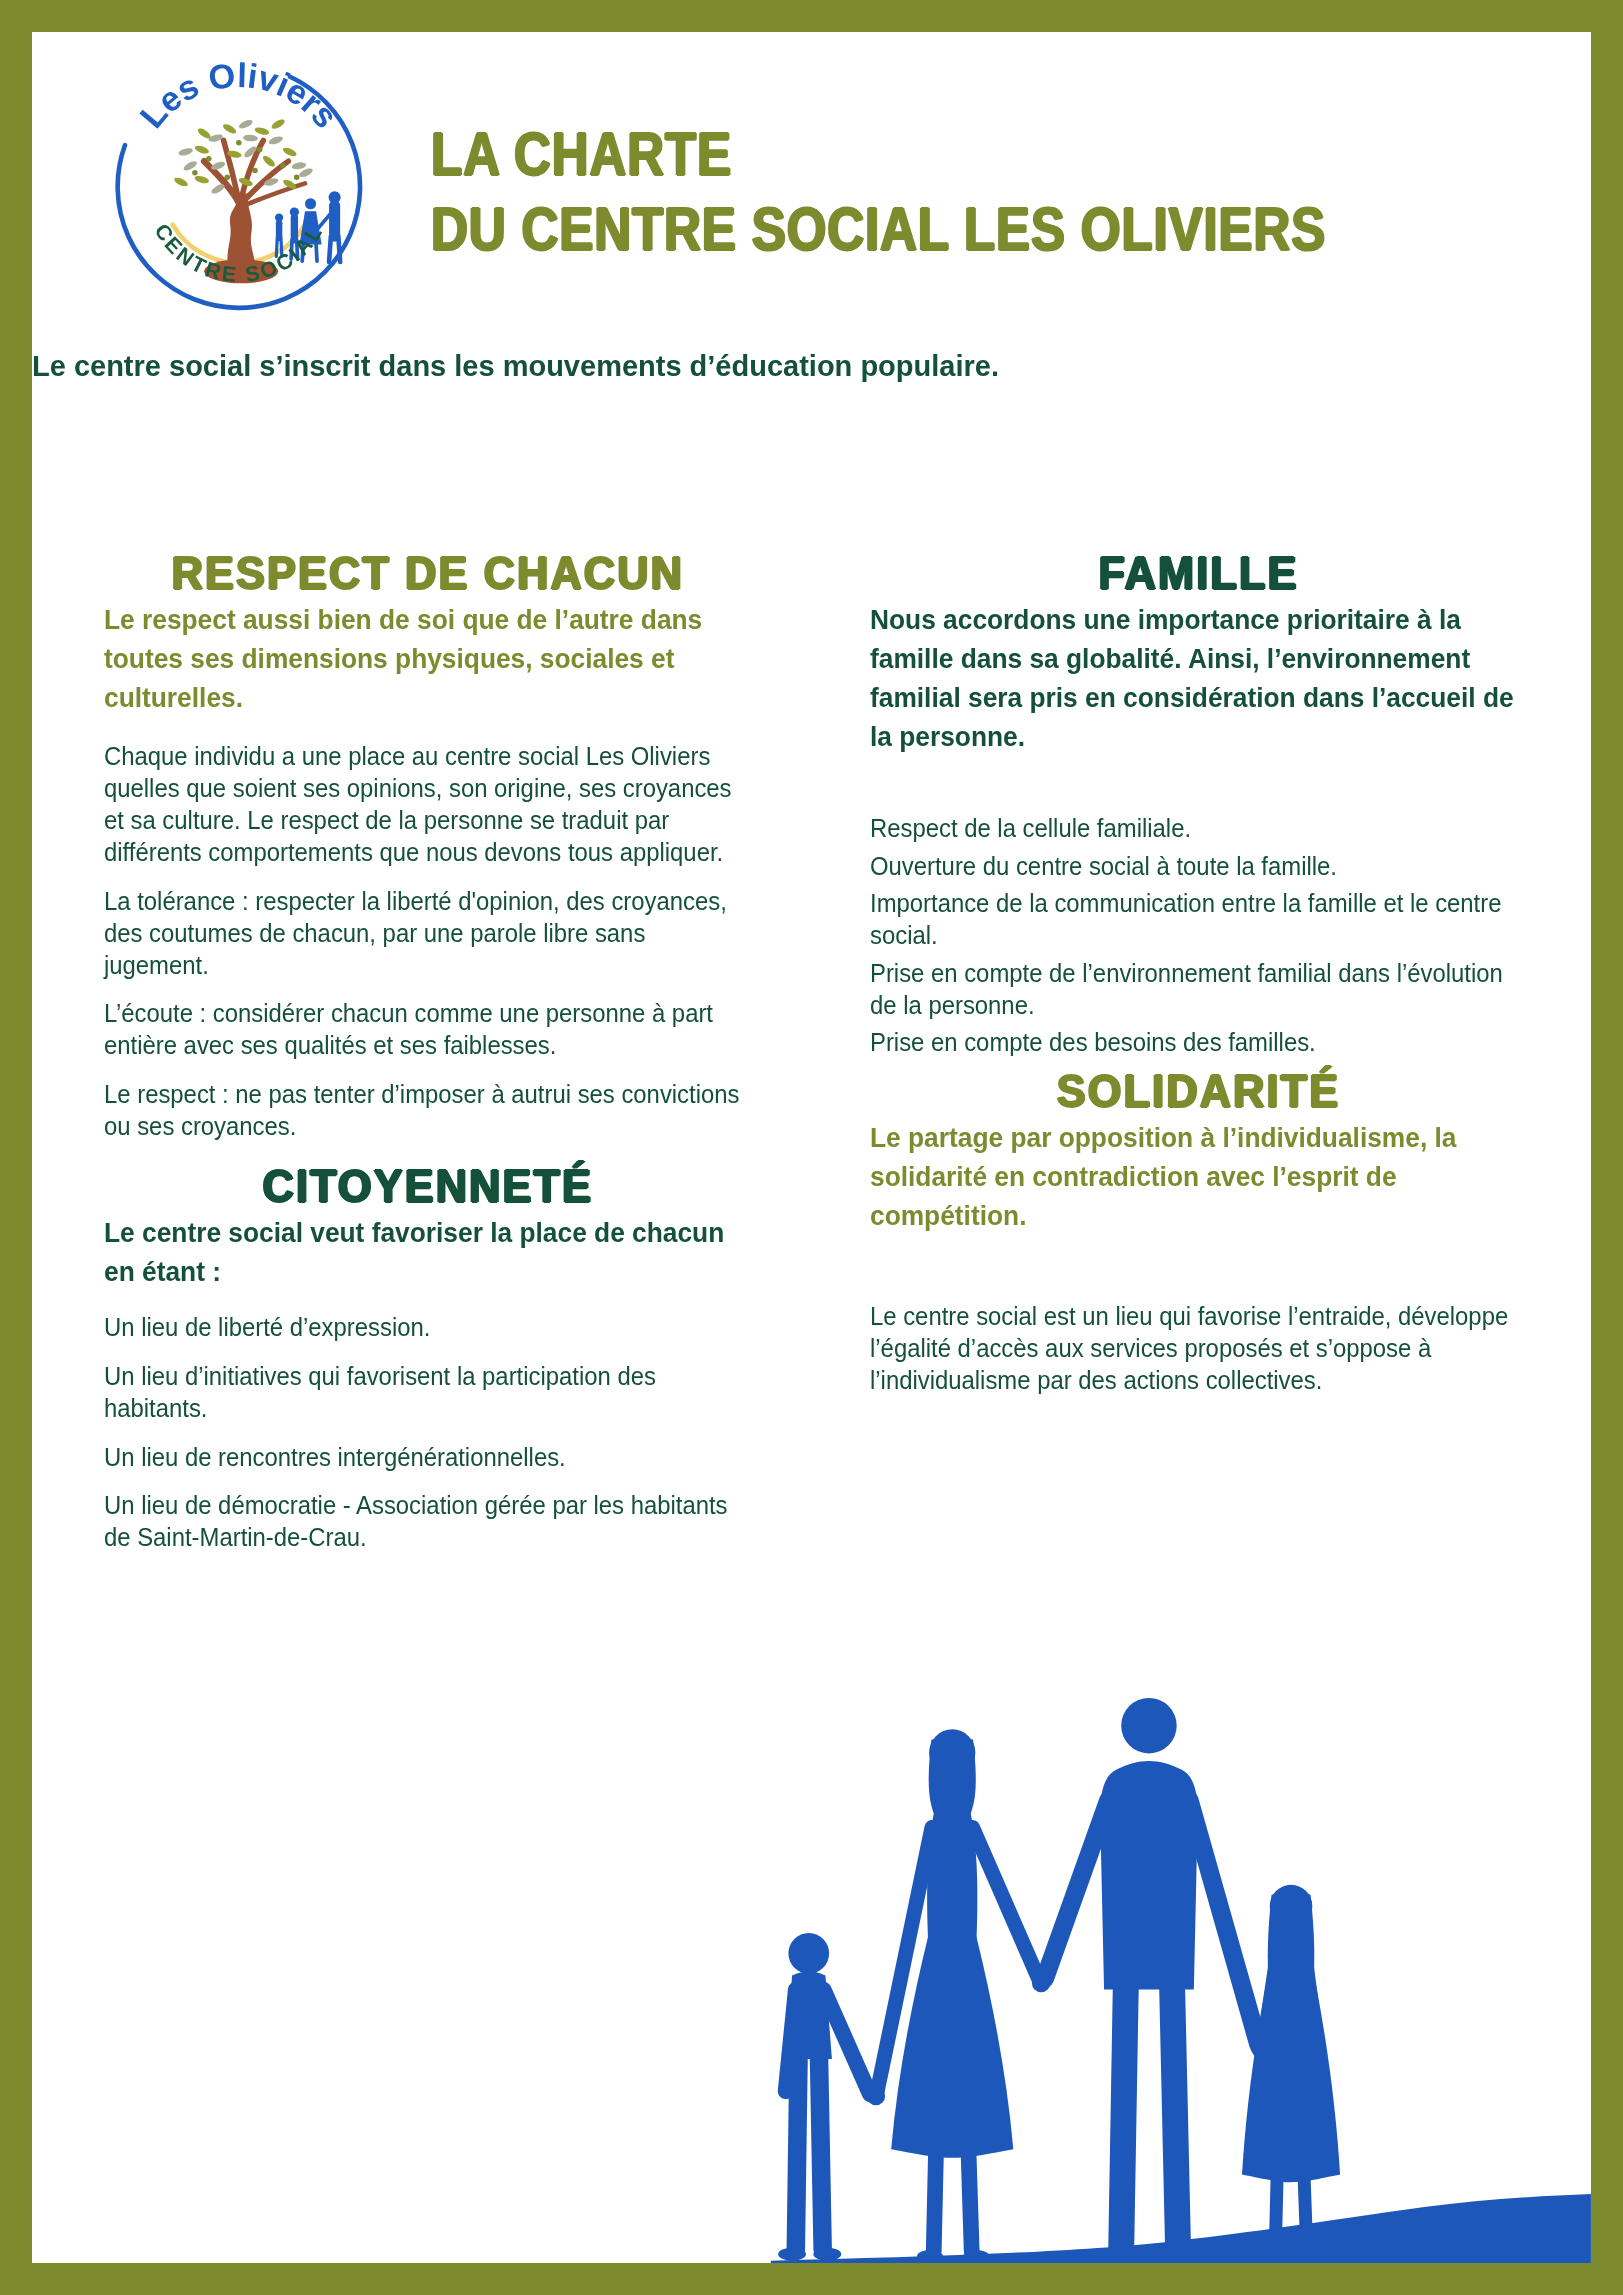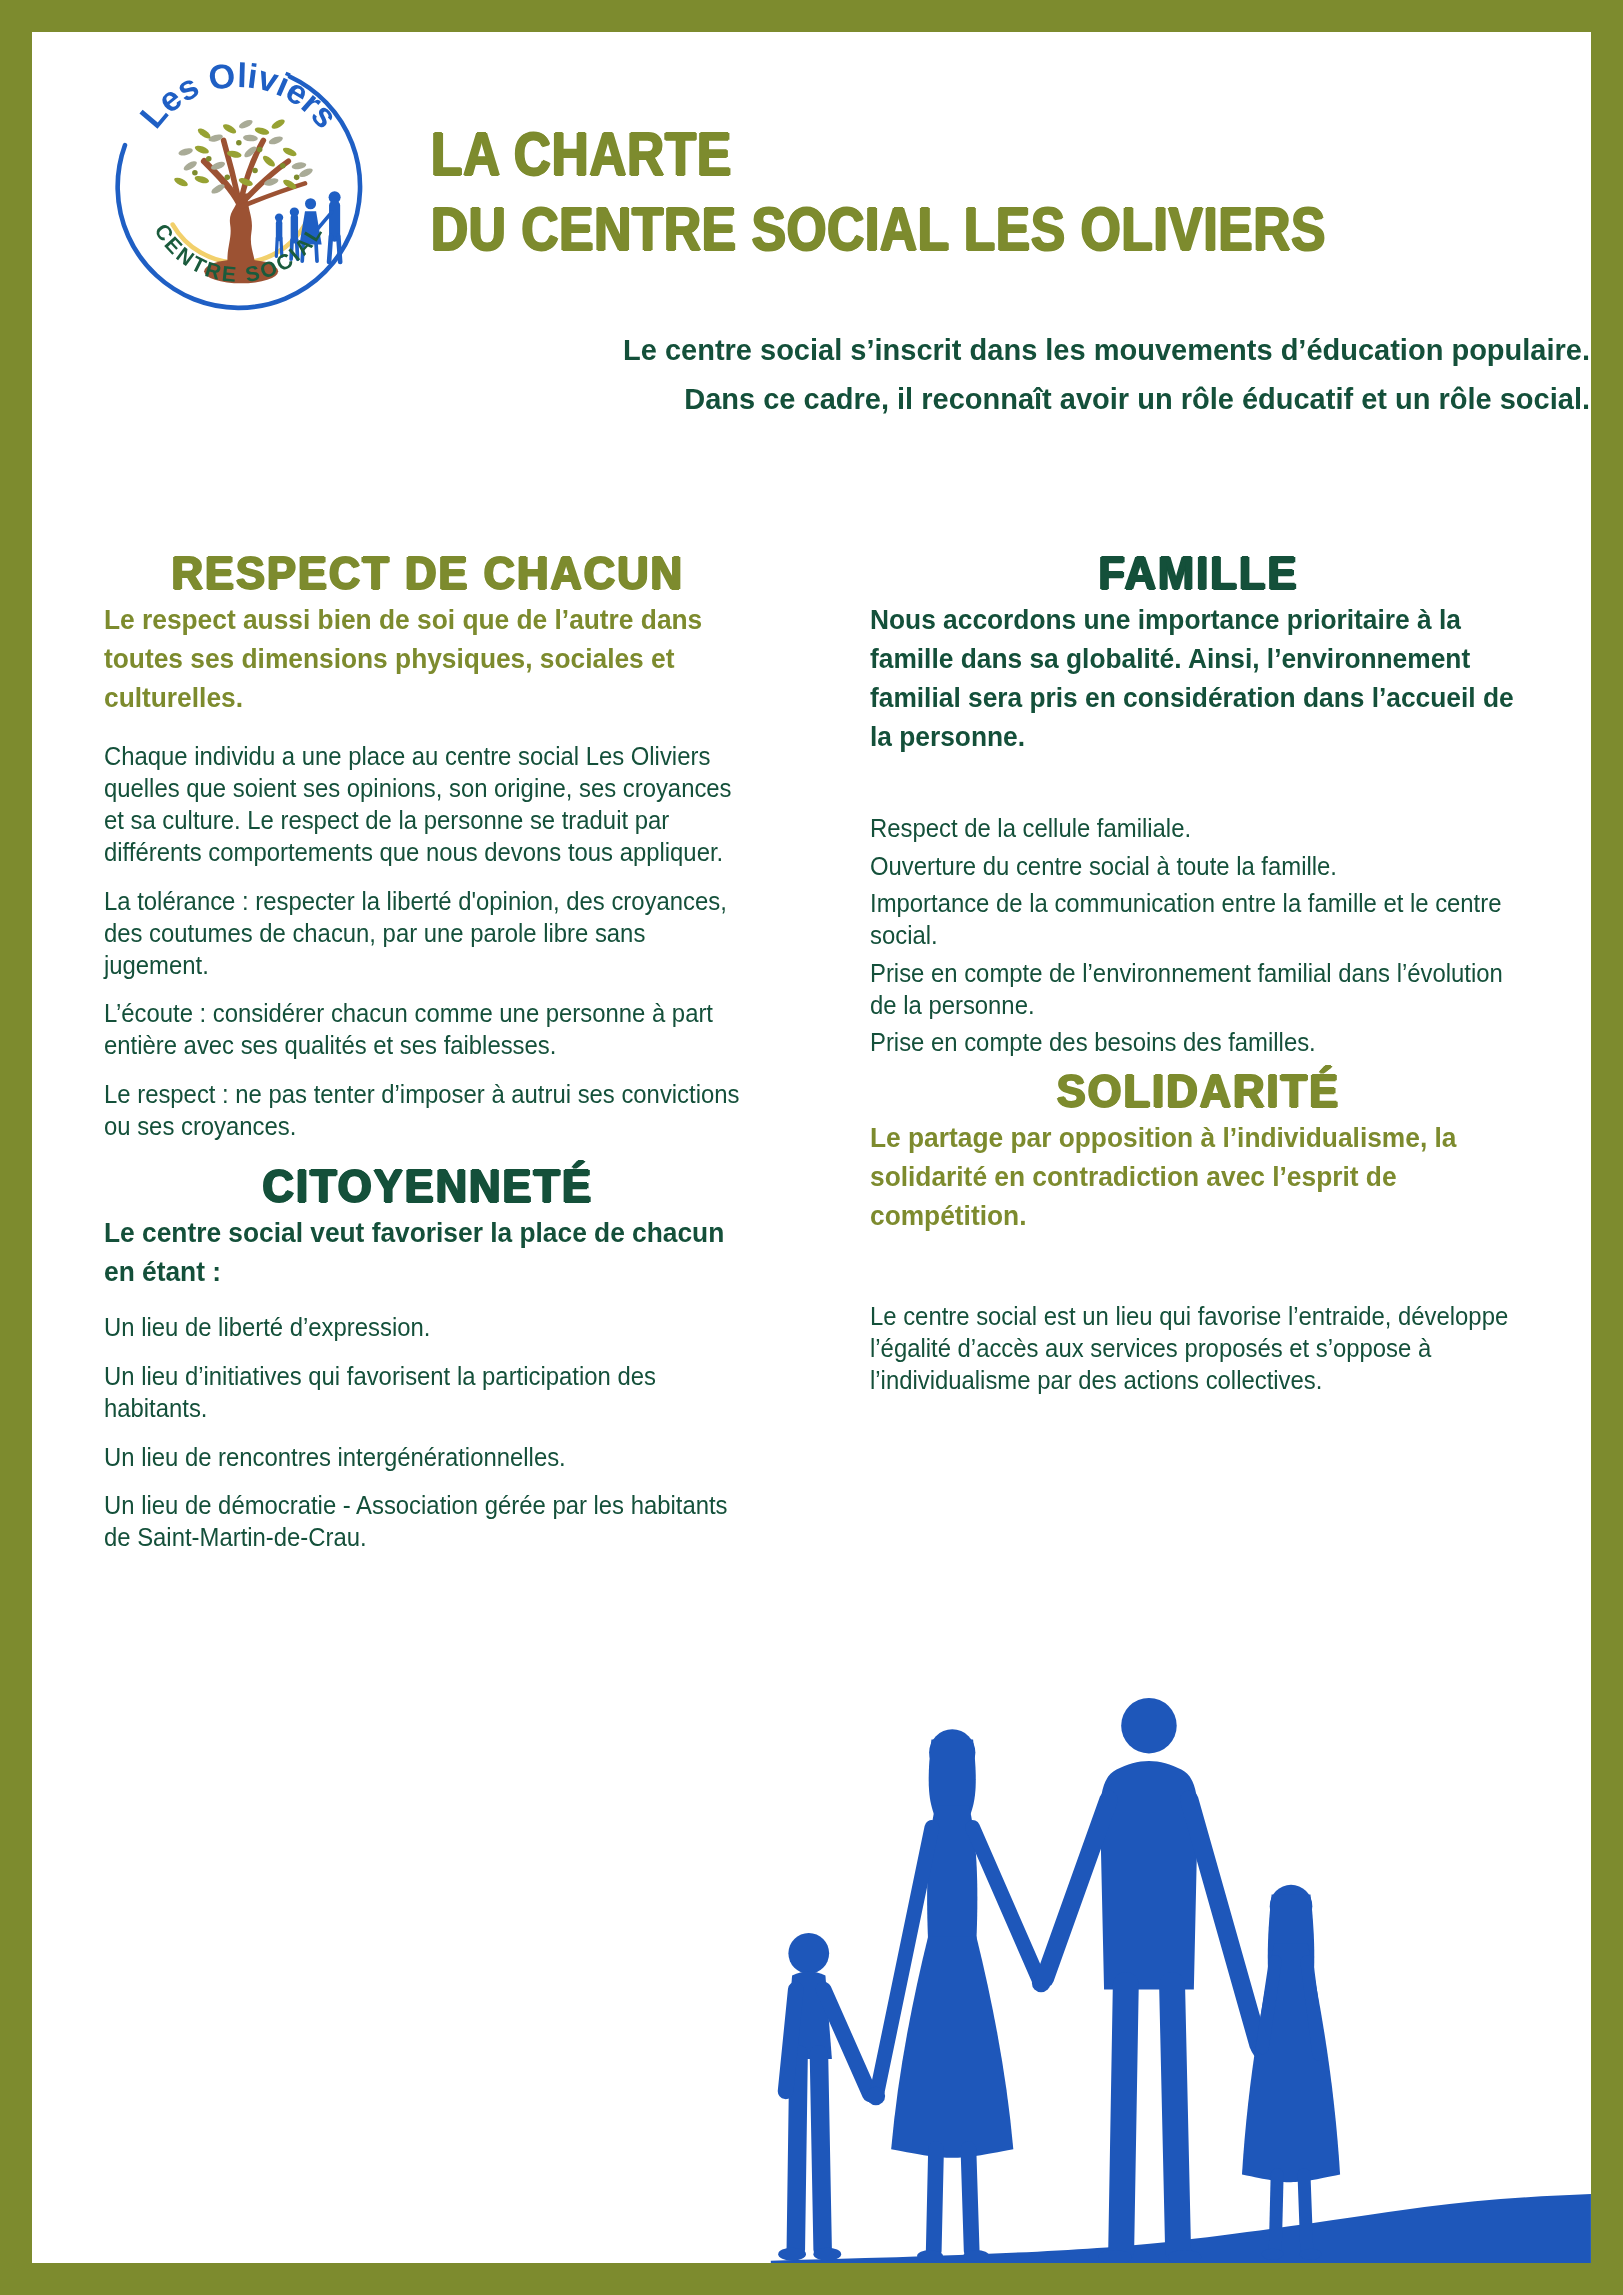--- a/index.html
+++ b/index.html
@@ -26,21 +26,21 @@
 
   .title{
     position:absolute;left:431px;top:117px;
     color:var(--olive);font-size:61px;font-weight:700;line-height:75px;
     letter-spacing:0.9px;white-space:nowrap;
     transform:scaleX(.84);transform-origin:left top;
     text-shadow:1.4px 0 currentColor,-1.4px 0 currentColor,0 0.9px currentColor,0 -0.9px currentColor;
   }
 
   .intro{
-    position:absolute;left:32px;top:326px;width:1558px;text-align:right;
+    position:absolute;left:32px;top:342px;width:1558px;text-align:left;
     color:var(--dgreen);font-weight:700;font-size:29px;line-height:49px;
   }
 
   .col{position:absolute;top:546px;transform:scaleX(.94);transform-origin:left top;}
   .col-left{left:104px;width:689px;}
   .col-right{left:870px;width:699px;}
 
   .col h2{
     font-size:46px;font-weight:700;text-align:center;letter-spacing:2.3px;margin:0;
     text-shadow:1.4px 0 currentColor,-1.4px 0 currentColor,0 0.9px currentColor,0 -0.9px currentColor;
@@ -162,21 +162,20 @@
     </text>
   </svg>
 
   <div class="title">
     <div>LA CHARTE</div>
     <div>DU CENTRE SOCIAL LES OLIVIERS</div>
   </div>
 
   <div class="intro">
     <div>Le centre social s’inscrit dans les mouvements d’éducation populaire.</div>
-    <div>Dans ce cadre, il reconnaît avoir un rôle éducatif et un rôle social.</div>
   </div>
 
   <div class="col col-left">
     <h2 class="heading-olive h-respect">RESPECT DE CHACUN</h2>
     <p class="lead lead-olive lead-respect">Le respect aussi bien de soi que de l’autre dans toutes ses dimensions physiques, sociales et culturelles.</p>
     <p class="body">Chaque individu a une place au centre social Les Oliviers quelles que soient ses opinions, son origine, ses croyances et sa culture. Le respect de la personne se traduit par différents comportements que nous devons tous appliquer.</p>
     <p class="body">La tolérance : respecter la liberté d'opinion, des croyances, des coutumes de chacun, par une parole libre sans jugement.</p>
     <p class="body">L’écoute : considérer chacun comme une personne à part entière avec ses qualités et ses faiblesses.</p>
     <p class="body">Le respect : ne pas tenter d’imposer à autrui ses convictions ou ses croyances.</p>
 

